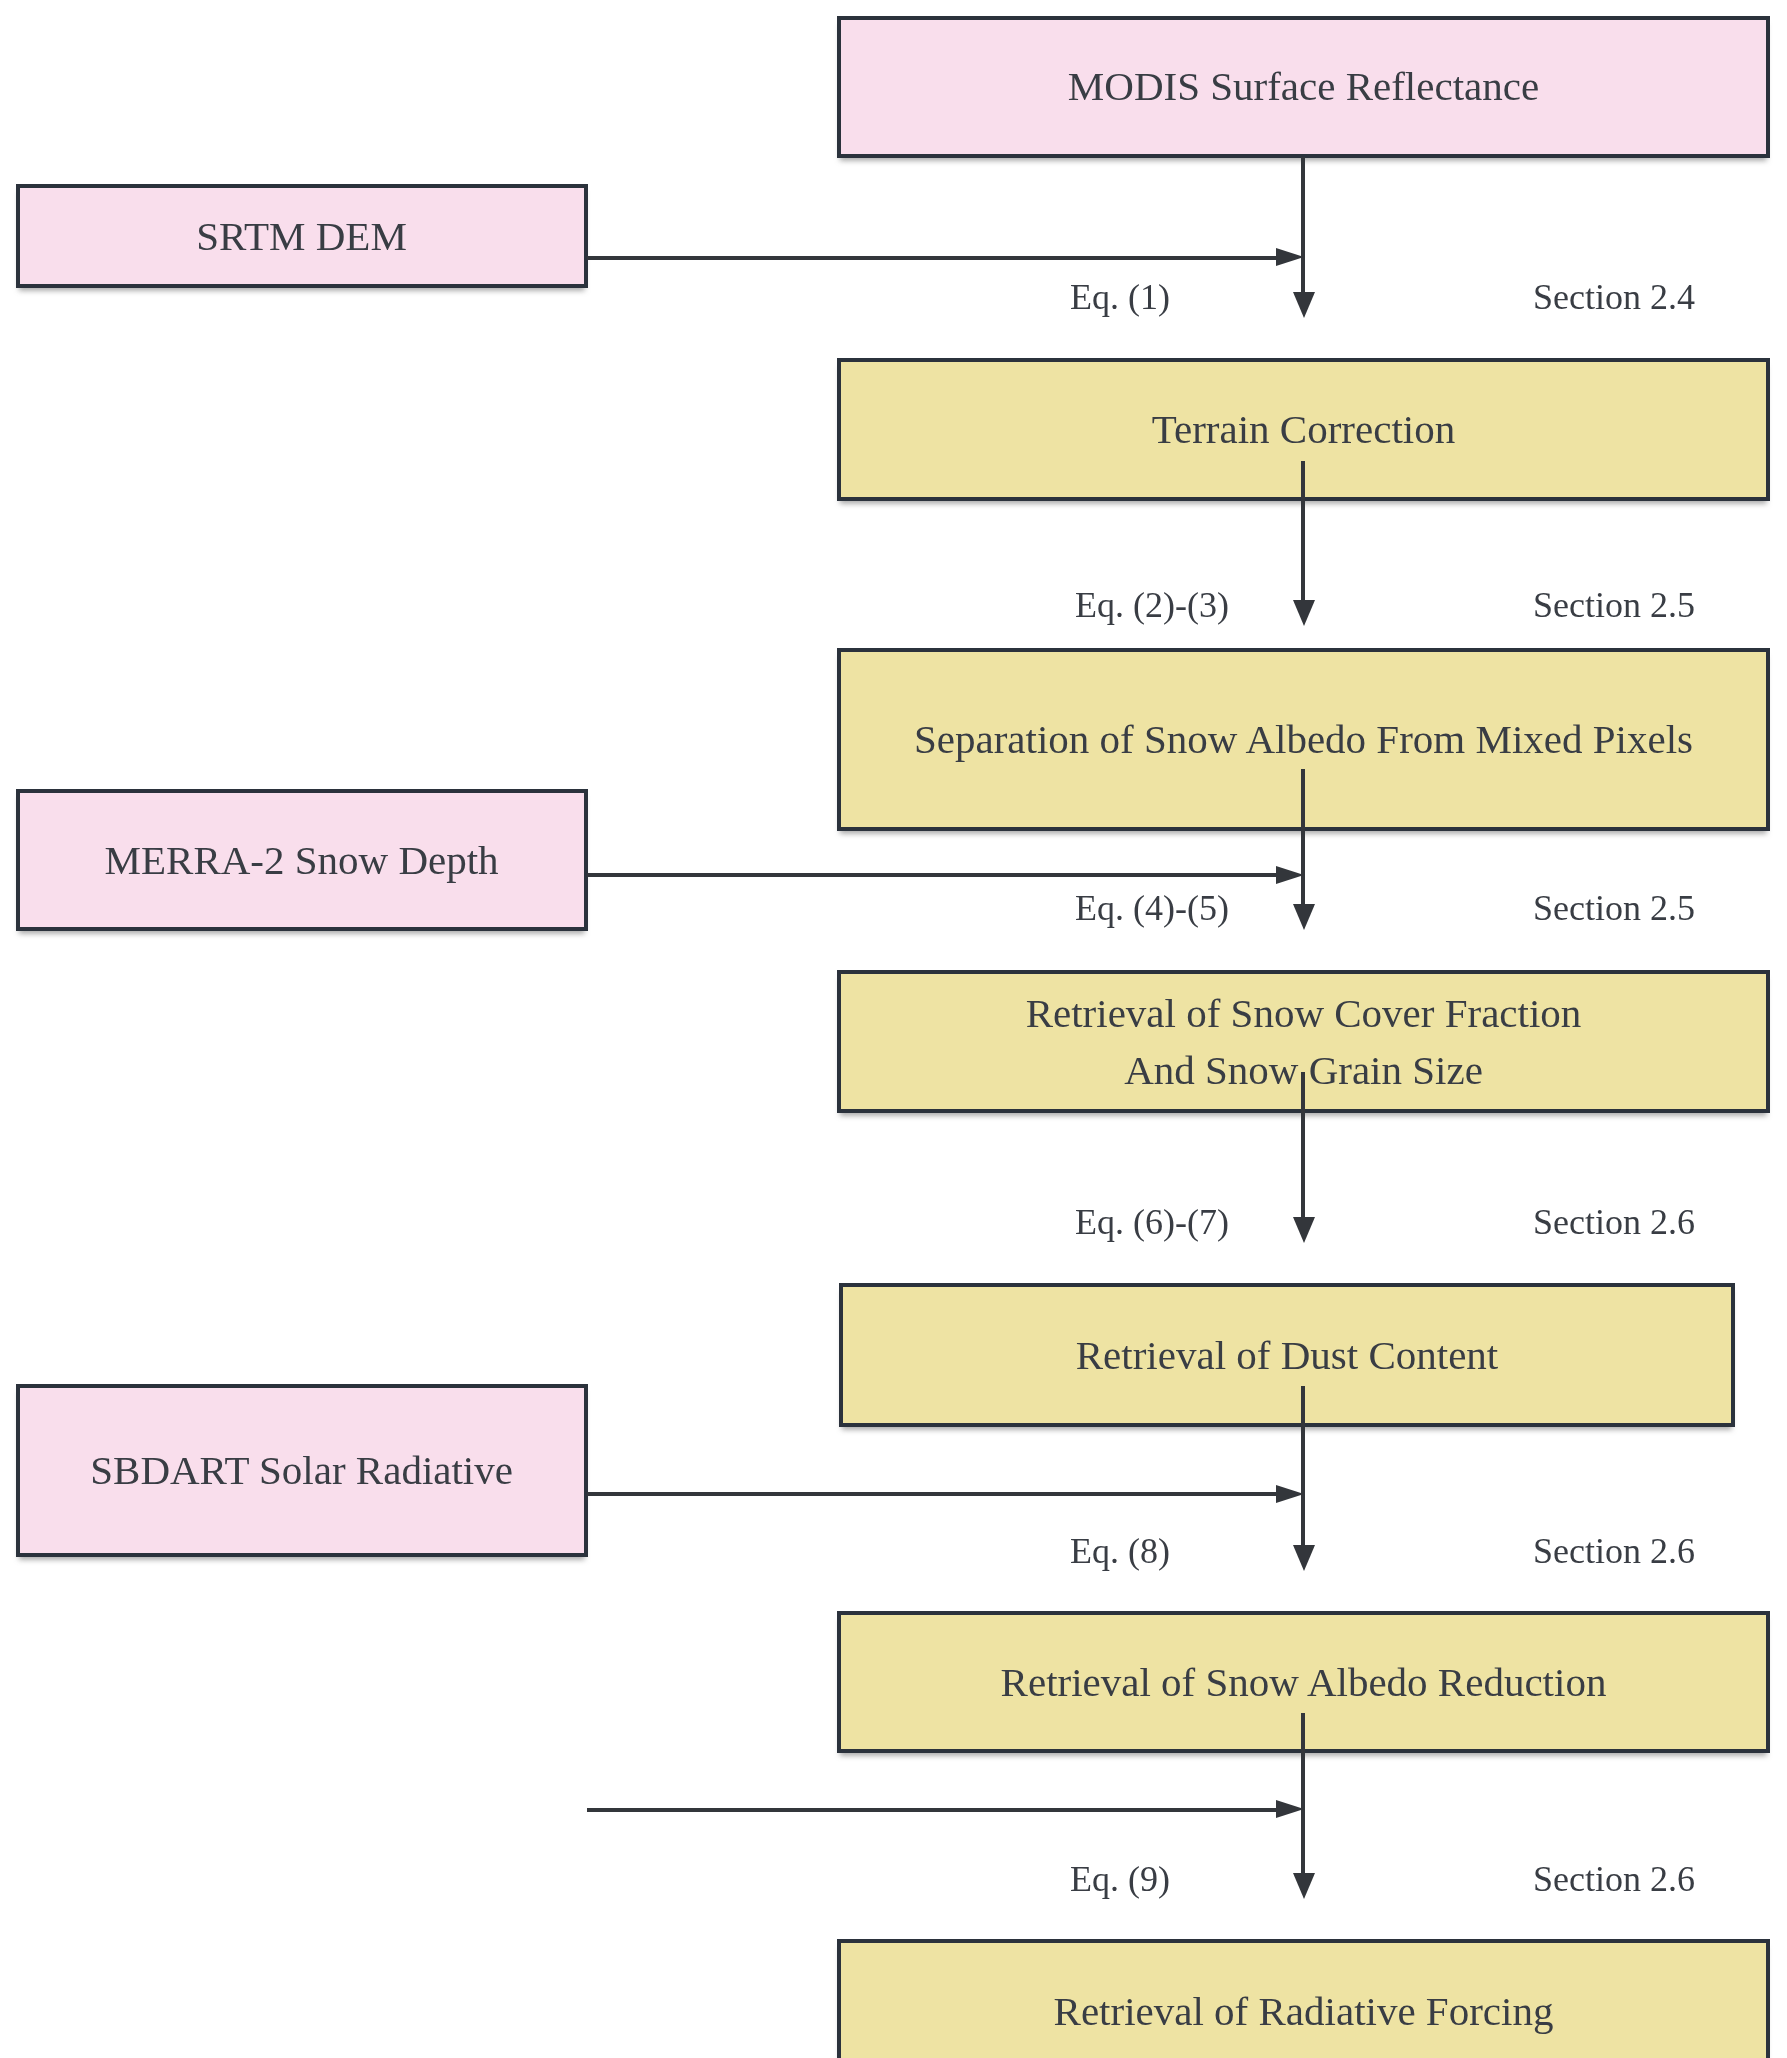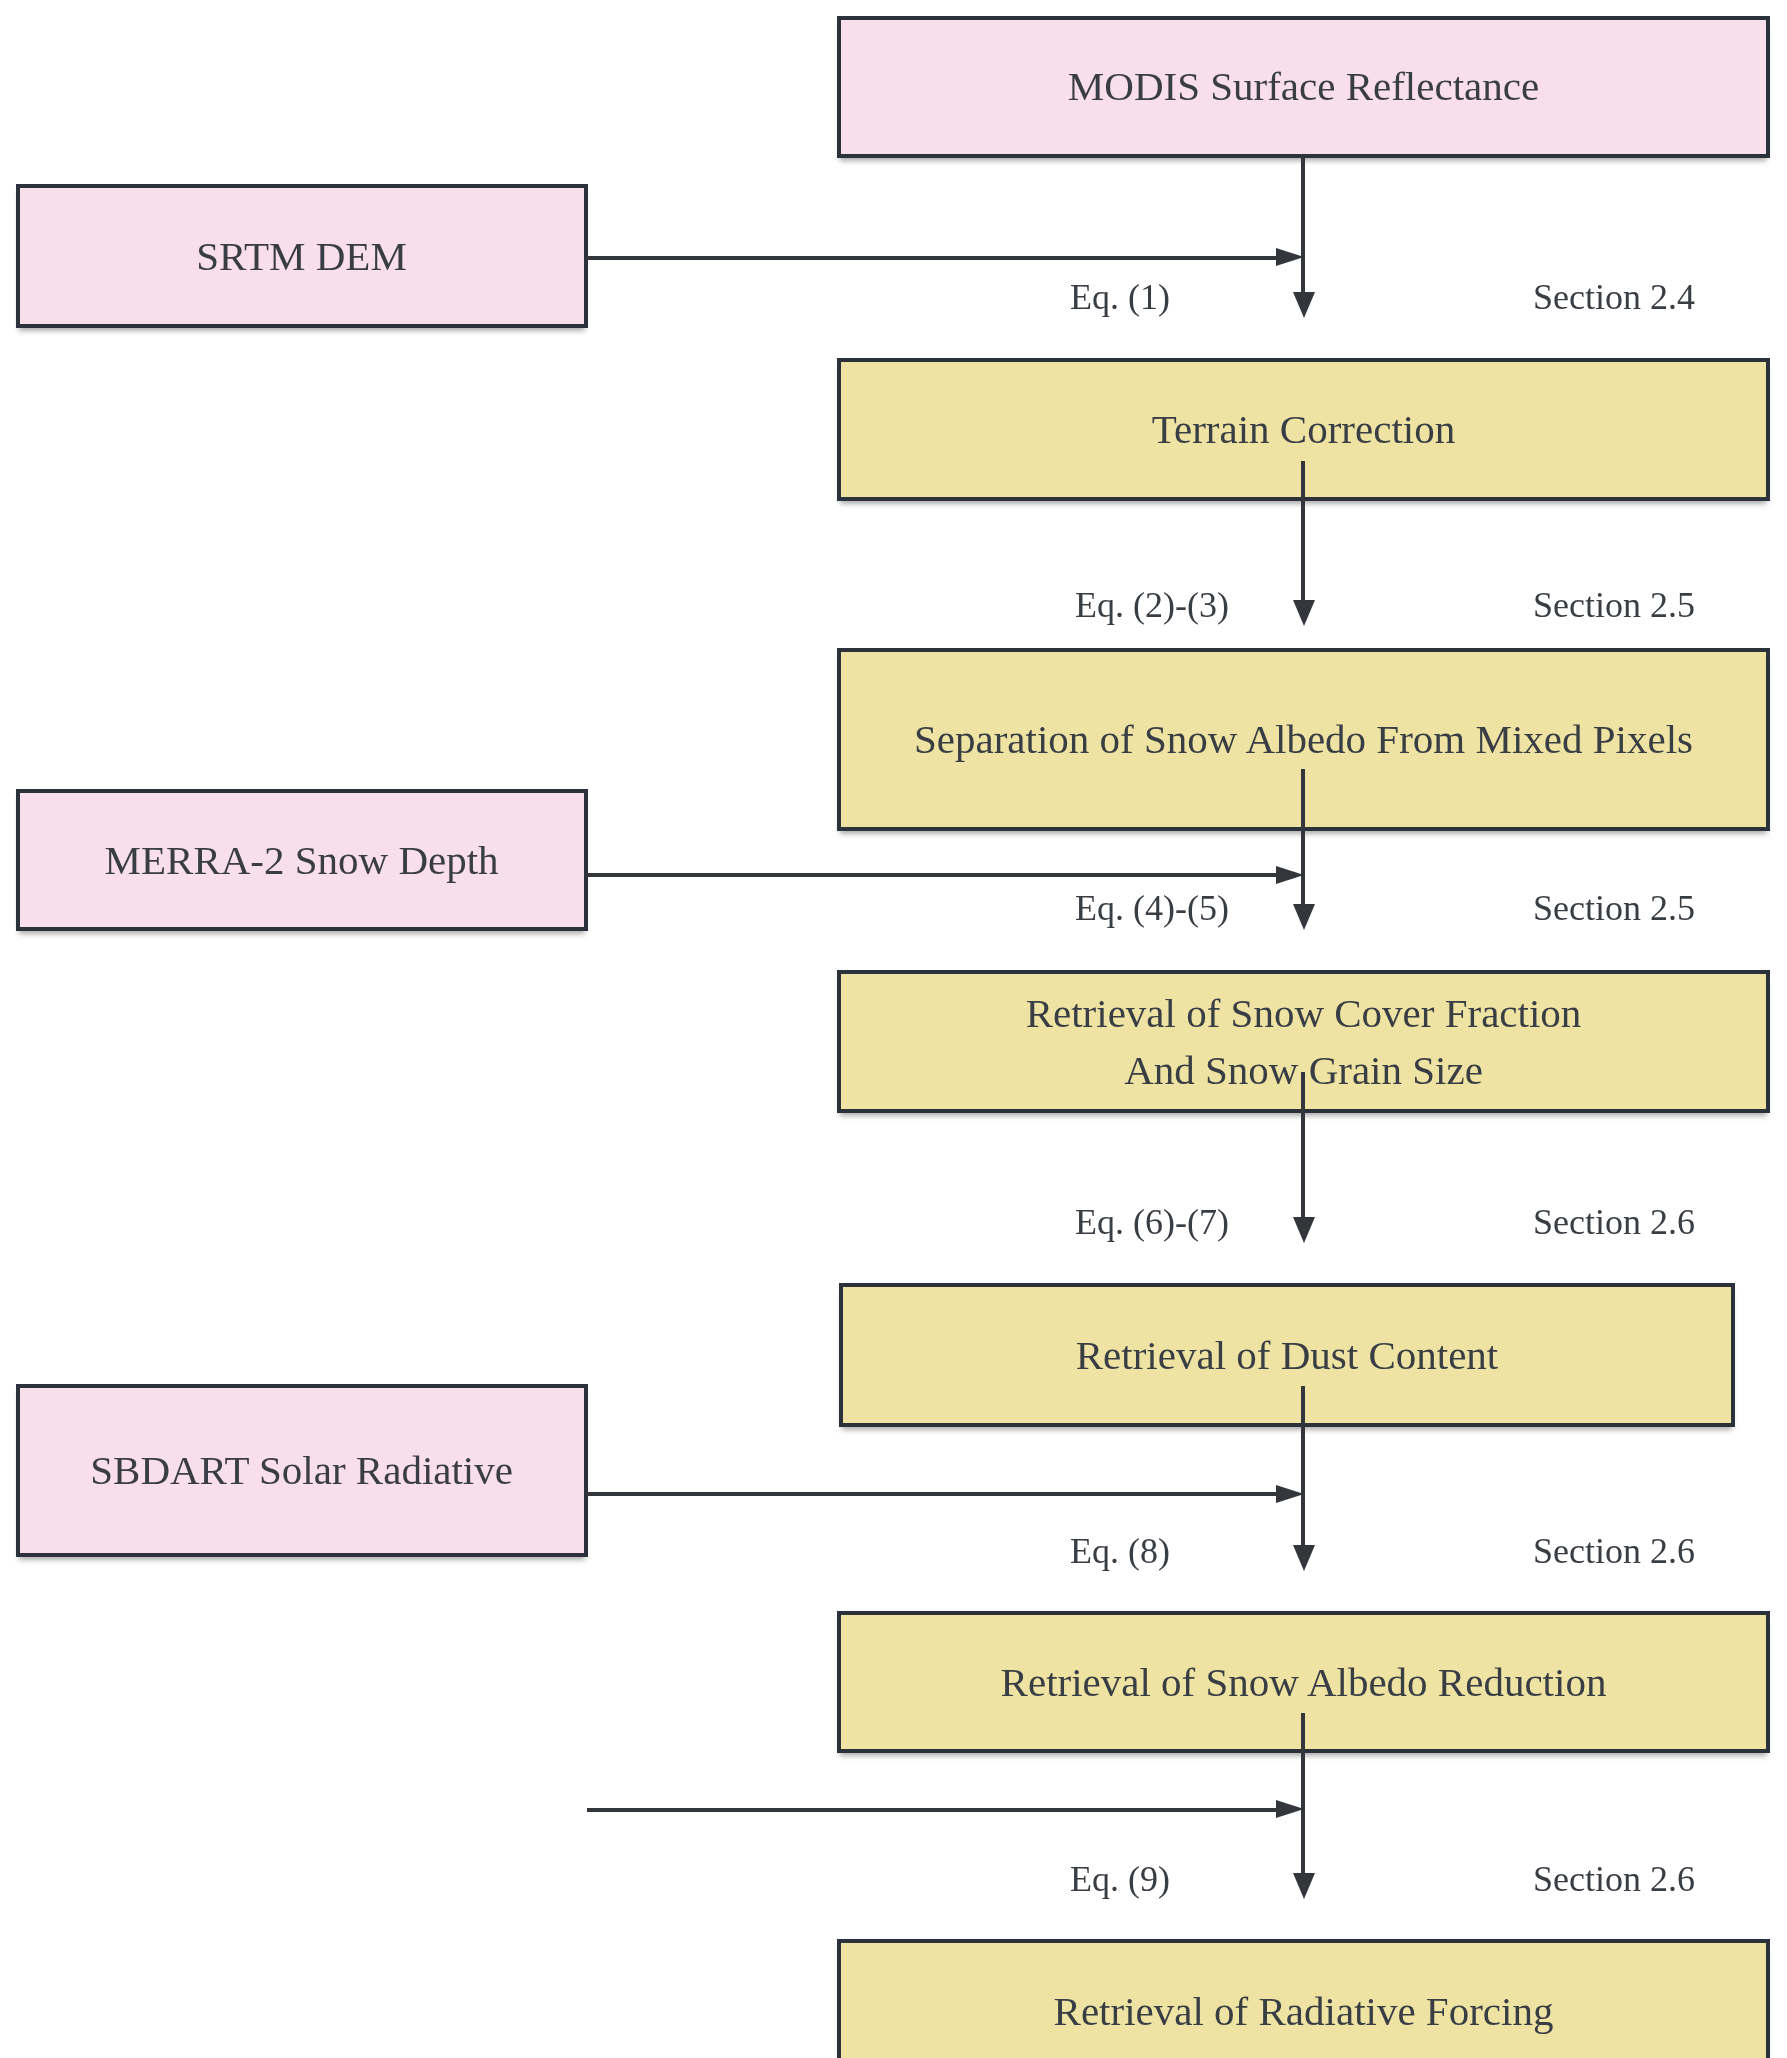--- a/index.html
+++ b/index.html
@@ -49,21 +49,21 @@
 </style>
 </head>
 <body>
 
 <div class="canvas" style="--bg: #ffffff; --pink: #f9deec; --yellow: #eee3a3; --border: #2b323c; --line: #33363b; --text: #393d44;">
 
   <div class="node pink" style="left:837px;top:15.6px;width:933px;height:142px">
     <span>MODIS Surface Reflectance</span>
   </div>
 
-  <div class="node pink" style="left:15.6px;top:184px;width:572px;height:144px">
+  <div class="node pink" style="left:15.6px;top:184px;width:572px;height:104px">
     <span>SRTM DEM</span>
   </div>
 
   <div class="node pink" style="left:15.6px;top:789px;width:572px;height:142px">
     <span>MERRA-2 Snow Depth</span>
   </div>
 
   <div class="node pink" style="left:15.6px;top:1384px;width:572px;height:173px">
     <span>SBDART Solar Radiative</span>
   </div>

